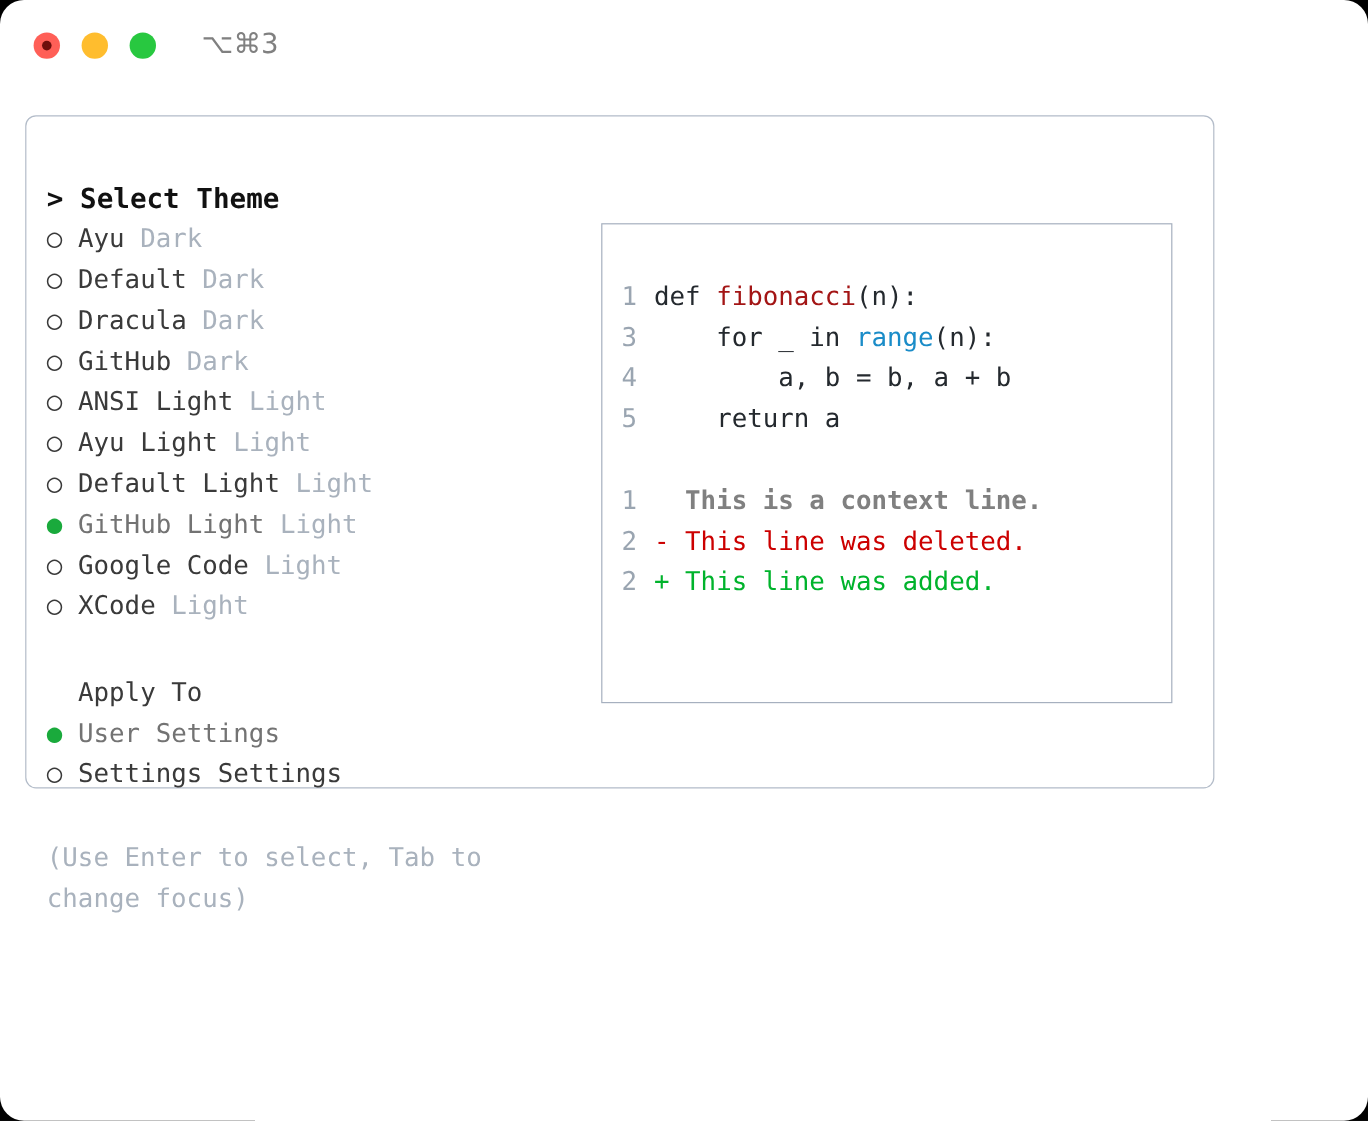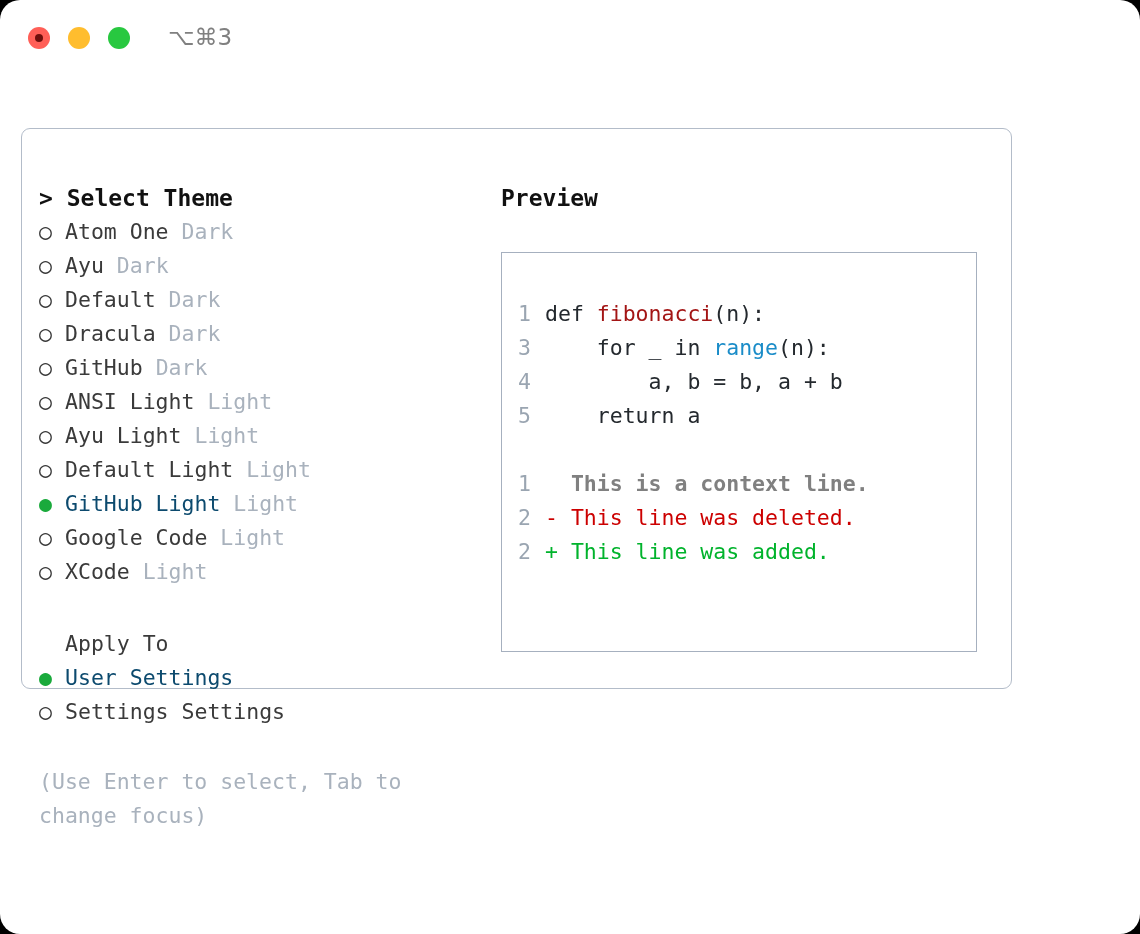--- a/index.html
+++ b/index.html
@@ -65,21 +65,20 @@
   .dialog {
     position: absolute;
     left: 21px;
     top: 96px;
     width: 991px;
     height: 561px;
     border: 1.6px solid #b3bcc9;
     border-radius: 9px;
     box-sizing: border-box;
     background: #ffffff;
-    margin-top: 32px;
   }
 
   .col-left {
     position: absolute;
     left: 17px;
     top: 52px;
     width: 450px;
   }
   .col-right {
     position: absolute;
@@ -102,21 +101,21 @@
     color: #3a3a3a;
     white-space: pre;
     display: block;
   }
   .bullet {
     display: inline-block;
     width: 26px;
     color: #3a3a3a;
   }
   .bullet.on { color: #1aaa3c; }
-  .row.selected .label { color: #0c4a6e; }
+  .row.selected .label { color: #737373; }
   .label { color: #3a3a3a; }
   .cat {
     color: #a9b2bd;
   }
 
   .section-gap { height: 38px; }
 
   .subheading {
     font-size: 21.5px;
     color: #3a3a3a;
@@ -180,21 +179,20 @@
     <div class="dot dot-amber"></div>
     <div class="dot dot-green"></div>
     <div class="shortcut">⌥⌘3</div>
   </div>
 
   <div class="dialog">
 
     <div class="col-left">
       <div class="heading">&gt; Select Theme</div>
       <div id="theme-list">
-          <div class="row"><span class="bullet">○</span><span class="label">Atom One</span><span> </span><span class="cat">Dark</span></div>
           <div class="row"><span class="bullet">○</span><span class="label">Ayu</span><span> </span><span class="cat">Dark</span></div>
           <div class="row"><span class="bullet">○</span><span class="label">Default</span><span> </span><span class="cat">Dark</span></div>
           <div class="row"><span class="bullet">○</span><span class="label">Dracula</span><span> </span><span class="cat">Dark</span></div>
           <div class="row"><span class="bullet">○</span><span class="label">GitHub</span><span> </span><span class="cat">Dark</span></div>
           <div class="row"><span class="bullet">○</span><span class="label">ANSI Light</span><span> </span><span class="cat">Light</span></div>
           <div class="row"><span class="bullet">○</span><span class="label">Ayu Light</span><span> </span><span class="cat">Light</span></div>
           <div class="row"><span class="bullet">○</span><span class="label">Default Light</span><span> </span><span class="cat">Light</span></div>
           <div class="row selected"><span class="bullet on">●</span><span class="label">GitHub Light</span><span> </span><span class="cat">Light</span></div>
           <div class="row"><span class="bullet">○</span><span class="label">Google Code</span><span> </span><span class="cat">Light</span></div>
           <div class="row"><span class="bullet">○</span><span class="label">XCode</span><span> </span><span class="cat">Light</span></div>
@@ -205,21 +203,20 @@
       <div class="subheading">Apply To</div>
       <div id="apply-list">
           <div class="row selected"><span class="bullet on">●</span><span class="label">User Settings</span></div>
           <div class="row"><span class="bullet">○</span><span class="label">Settings Settings</span></div>
         </div>
 
       <div class="hint">(Use Enter to select, Tab to change focus)</div>
     </div>
 
     <div class="col-right">
-      <div class="preview-title">Preview</div>
       <div class="code-box">
         <div id="code-lines">
             <div class="code-line"><span class="ln">1</span><span>def </span><span class="tok-fn">fibonacci</span><span>(n):</span></div>
             <div class="code-line"><span class="ln">3</span><span>    for _ in </span><span class="tok-call">range</span><span>(n):</span></div>
             <div class="code-line"><span class="ln">4</span><span>        a, b = b, a + b</span></div>
             <div class="code-line"><span class="ln">5</span><span>    return a</span></div>
           </div>
         <div class="blank-line"></div>
         <div id="diff-lines">
             <div class="code-line"><span class="ln">1</span><span class="tok-ctx">  </span><span class="tok-ctx">This is a context line.</span></div>

